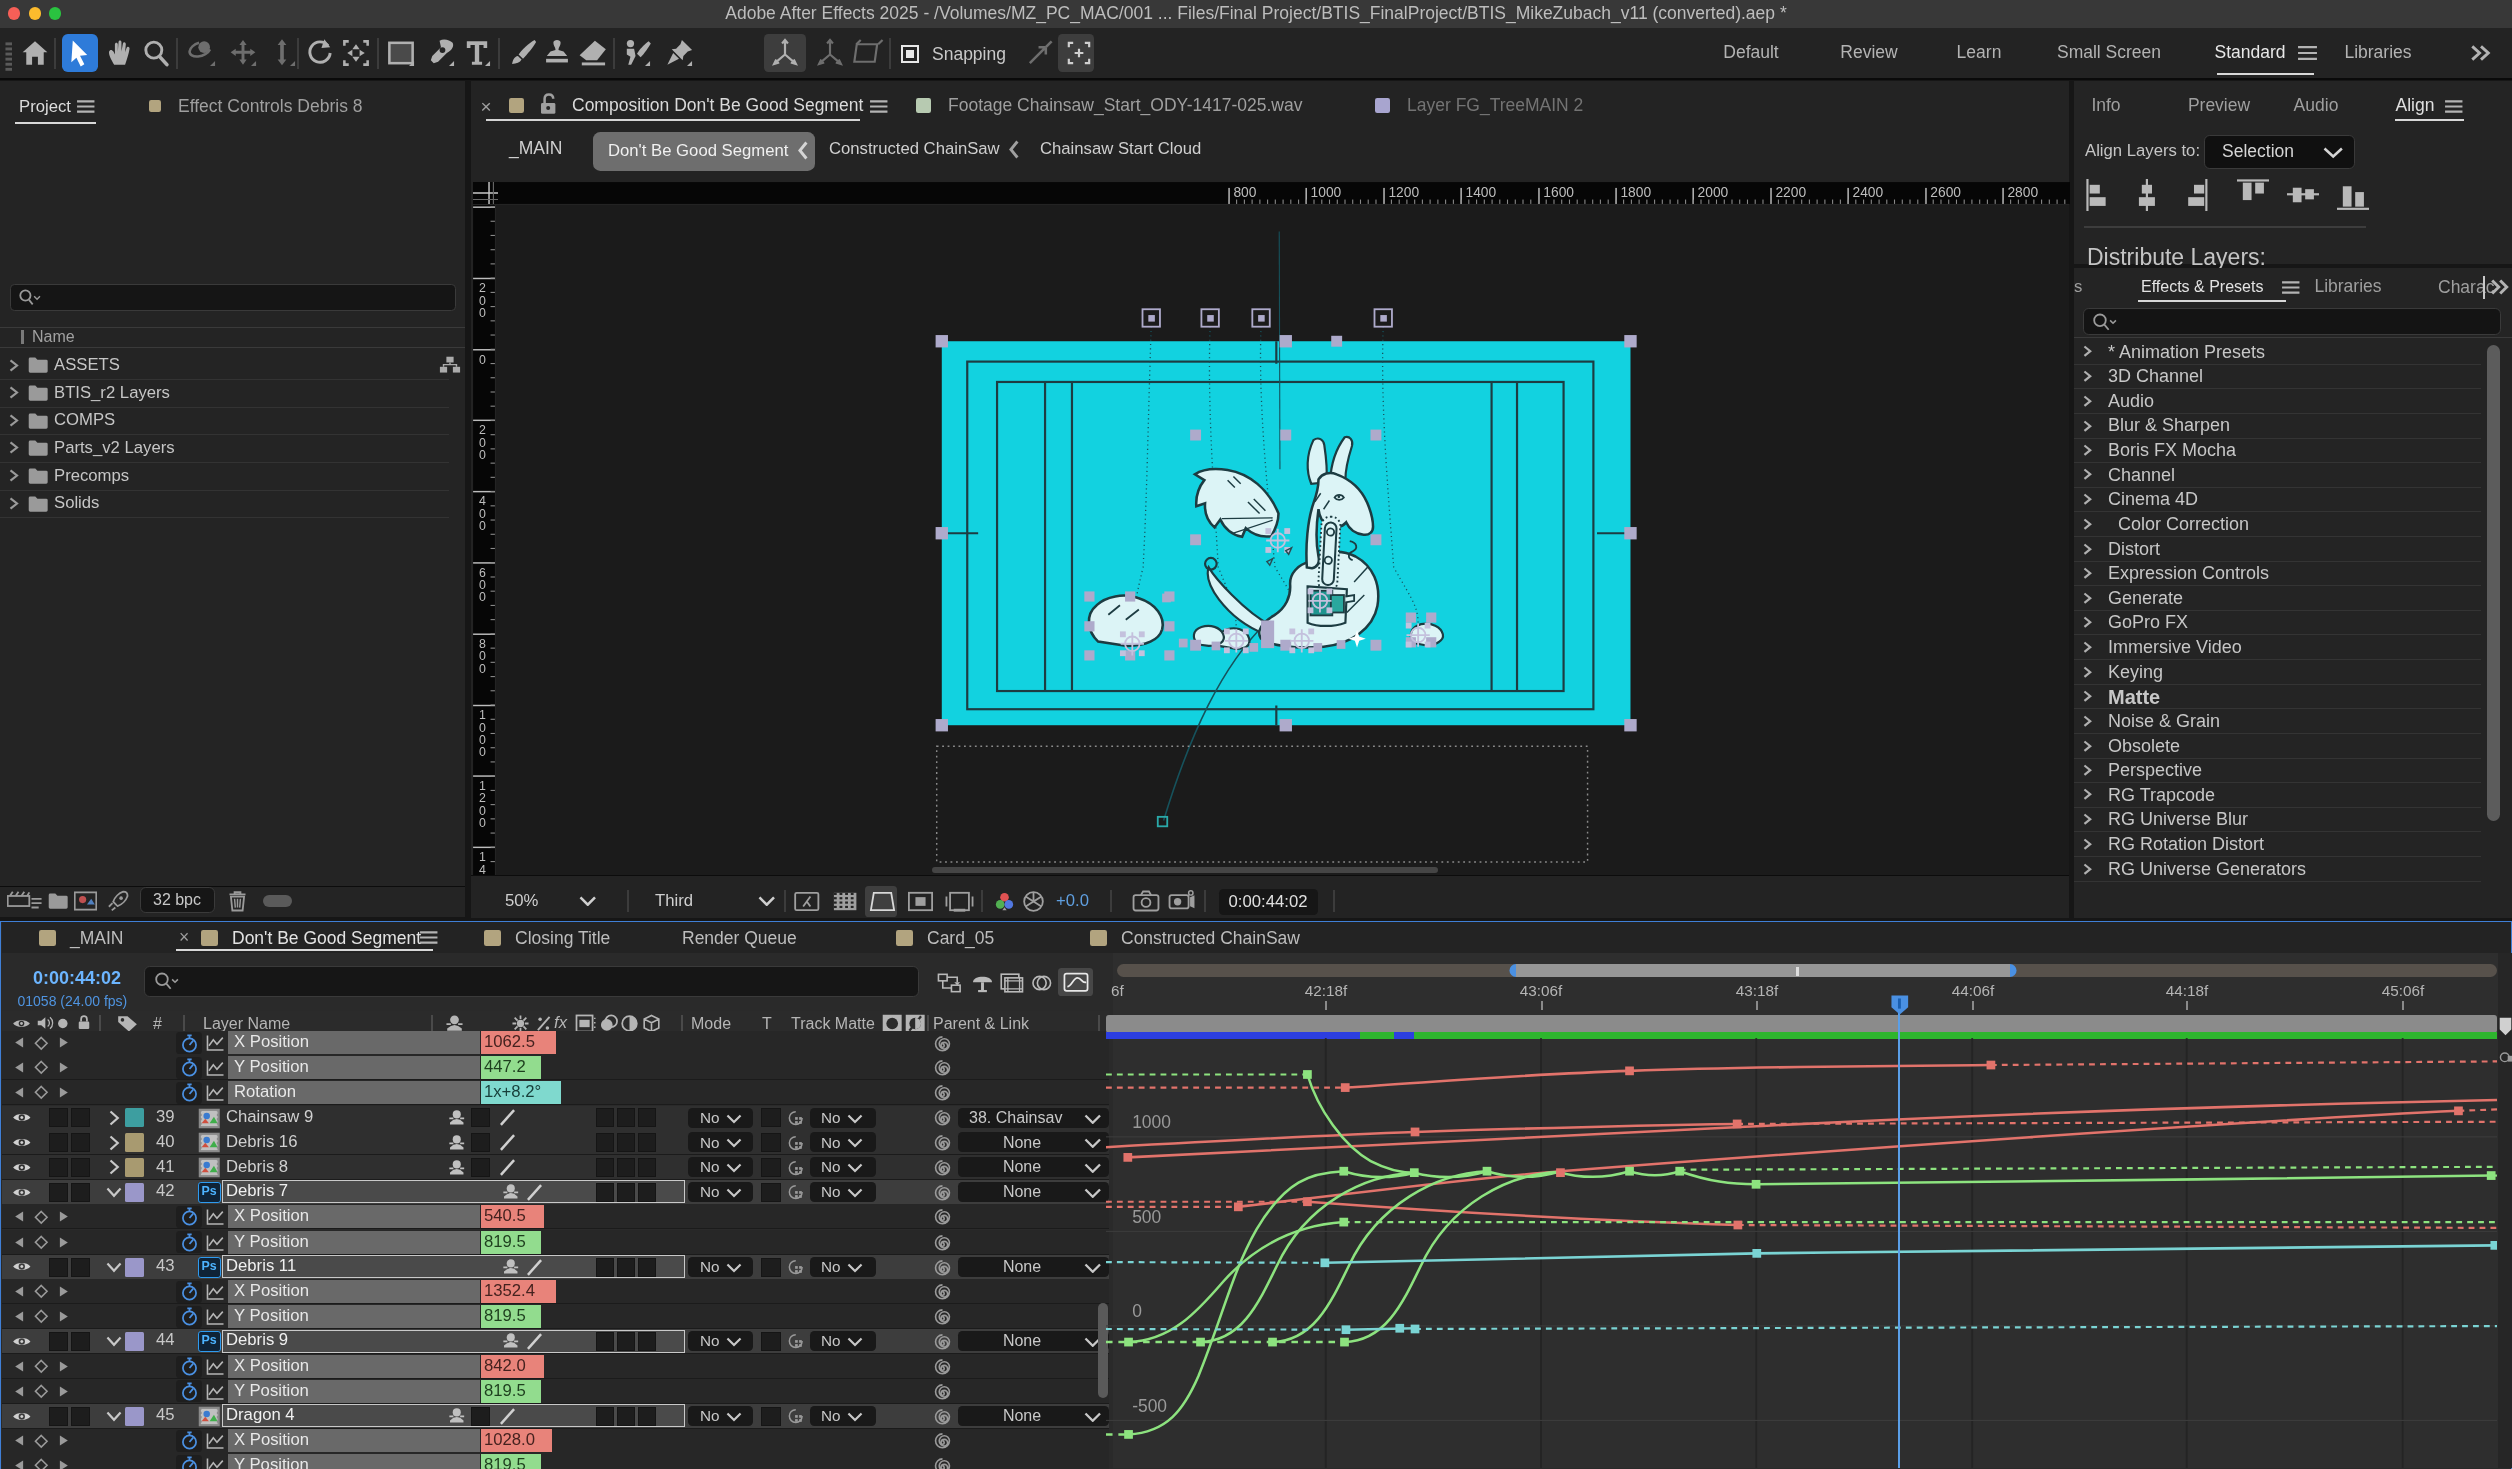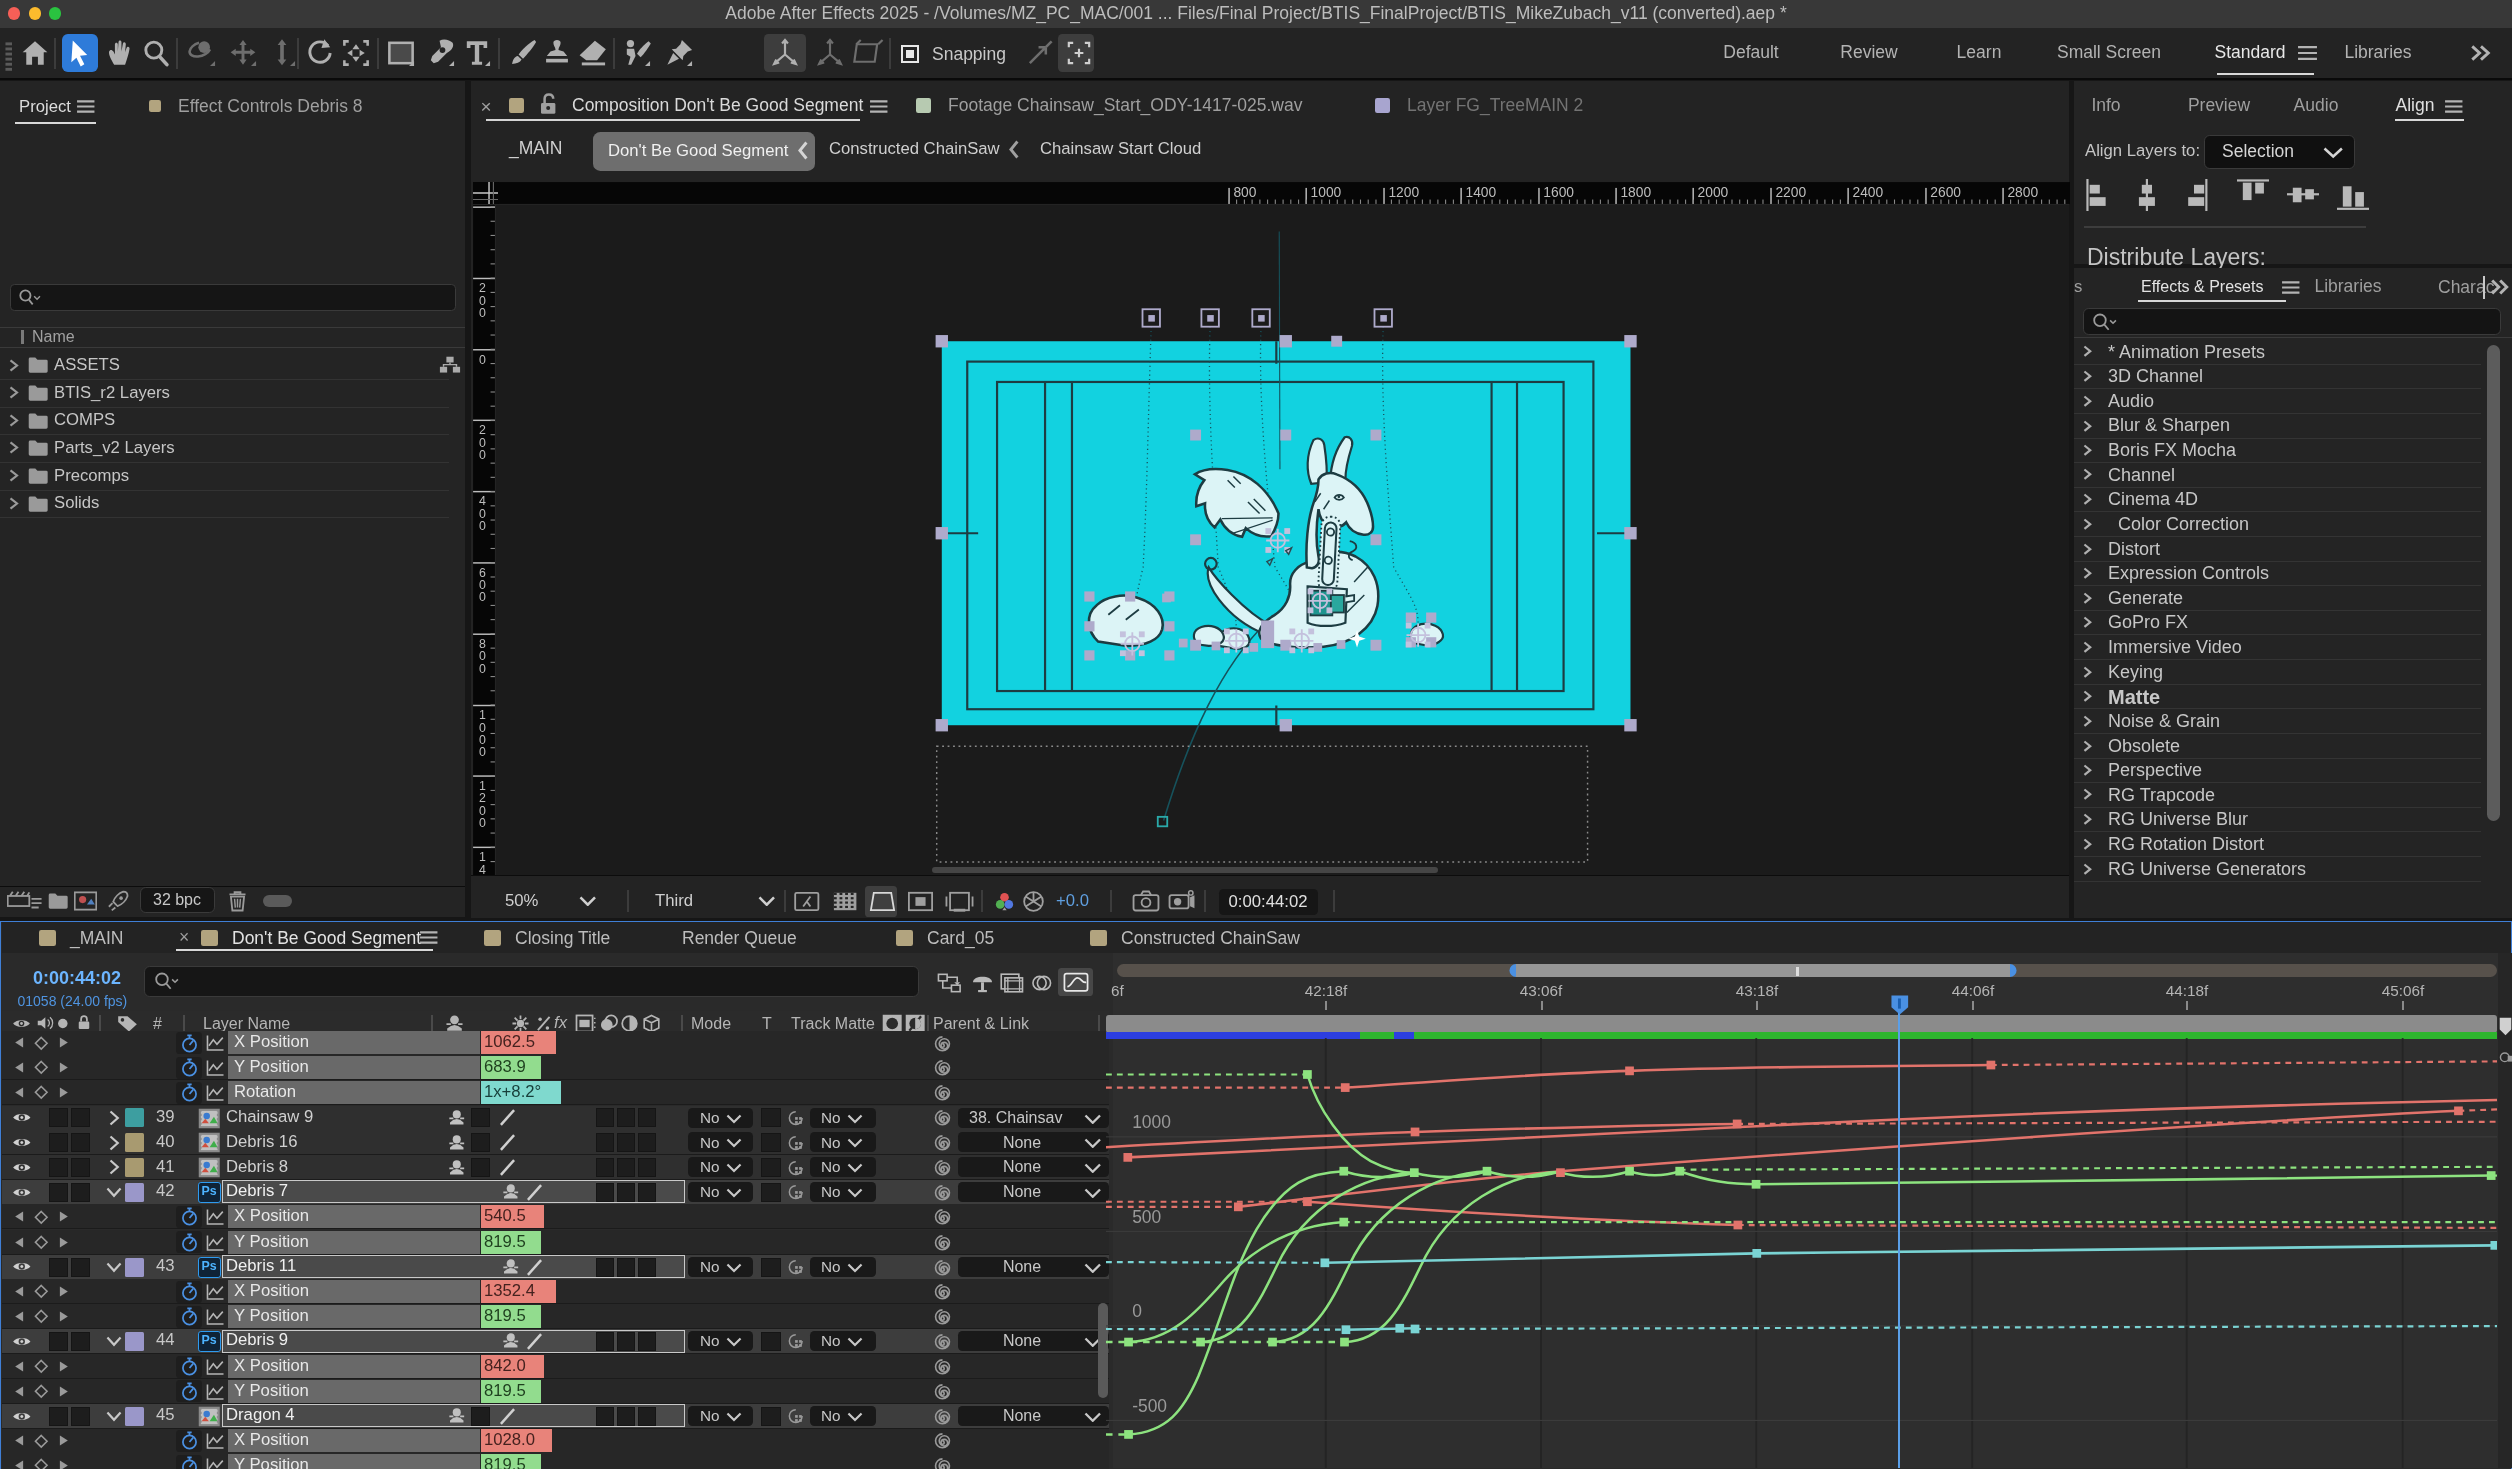--- a/index.html
+++ b/index.html
@@ -1098,21 +1098,21 @@
       <circle cx="13" cy="15" r="9" fill="none" stroke="#4a90e2" stroke-width="2.4"></circle>
       <path d="M13 15 L18 9 M10 2 L16 2 M13 2 L13 6" stroke="#4a90e2" stroke-width="2.4"></path>
     </svg>
     <svg style="position:absolute;left:206px;top:1059px" width="19" height="17.5" viewBox="0 0 26 24">
       <path d="M2 2 L2 22 L24 22" stroke="#b5b5b5" stroke-width="2.2" fill="none"></path>
       <path d="M4 16 L10 8 L15 14 L23 5" stroke="#b5b5b5" stroke-width="2.2" fill="none"></path>
     </svg>
     <div style="position:absolute;left:228px;top:1056px;width:252px;height:23px;background:#696969;"></div>
     <div style="position:absolute;left:234px;top:1059px;font-size:16.7px;color:#e8e8e8;font-weight:400;white-space:nowrap;line-height:1;">Y Position</div>
     <div style="position:absolute;left:481px;top:1056px;width:60px;height:23px;background:#92dc8e;"></div>
-    <div style="position:absolute;left:484px;top:1059px;font-size:16.7px;color:#1e3f1e;font-weight:400;white-space:nowrap;line-height:1;">683.9</div>
+    <div style="position:absolute;left:484px;top:1059px;font-size:16.7px;color:#1e3f1e;font-weight:400;white-space:nowrap;line-height:1;">447.2</div>
     <svg style="position:absolute;left:933px;top:1058px" width="19" height="19" viewBox="0 0 26 26">
       <path d="M13 4 A 9.5 9.5 0 1 0 22.5 13.5 A 7 7 0 1 0 15.5 20.5 A 4.5 4.5 0 1 0 11 16 A 2.2 2.2 0 1 0 13.2 13.8" fill="none" stroke="#9a9a9a" stroke-width="2.2"></path>
     </svg>
 <div style="position:absolute;left:1.5px;top:1080px;width:1107px;height:25px;background:#272727;border-bottom:0.7px solid #1b1b1b;"></div>
     <svg style="position:absolute;left:13px;top:1086px" width="13" height="13" viewBox="0 0 18 18">
       <path d="M14 2 L14 16 L3 9 Z" fill="#9a9a9a"></path>
     </svg>
     <svg style="position:absolute;left:34px;top:1085px" width="14.5" height="14.5" viewBox="0 0 20 20">
       <path d="M10 2 L18 10 L10 18 L2 10 Z" fill="none" stroke="#9a9a9a" stroke-width="2.2"></path>
     </svg>

